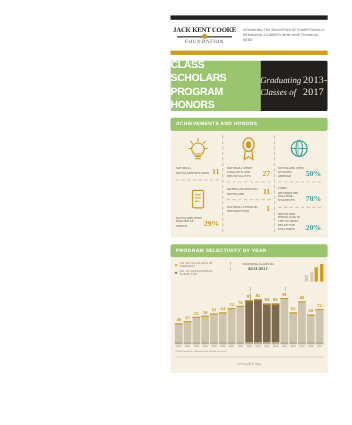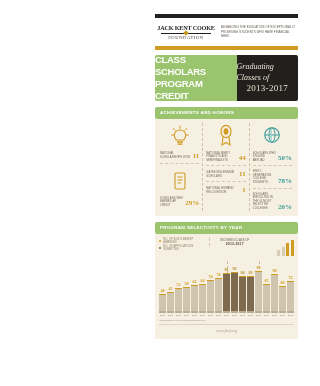--- a/index.html
+++ b/index.html
@@ -15,21 +15,21 @@
   .logo .rule{height:1px;background:#231f1c;margin:1.5px 4px;position:relative;}
   .logo .rule:after{content:"";position:absolute;left:50%;top:-2px;margin-left:-2px;width:4px;height:4px;background:#c79a1e;transform:rotate(45deg);}
   .logo .l2{font-family:"Liberation Serif",serif;font-size:4.6px;letter-spacing:.6px;color:#4a443d;}
   .tagline{flex:1;padding-left:6px;font-size:2.9px;line-height:4.4px;color:#5c554c;letter-spacing:.1px;}
 
   .golddiv{height:3.5px;background:#cf9b22;width:143px;margin-top:2px;}
 
   .banner{display:flex;margin-top:5px;height:46px;border-radius:2px;overflow:hidden;}
   .banner .left{width:57%;background:#9ac46d;display:flex;flex-direction:column;align-items:center;justify-content:center;}
   .banner .left div{font-family:"Liberation Sans",sans-serif;font-weight:bold;font-size:9.5px;color:#fff;letter-spacing:-.3px;line-height:12px;}
-  .banner .right{width:43%;background:#231f1c;display:flex;flex-direction:column;align-items:center;justify-content:center;}
+  .banner .right{width:43%;background:#231f1c;display:flex;flex-direction:row;align-items:center;justify-content:center;}
   .banner .right div{font-family:"Liberation Serif",serif;font-style:italic;font-size:8px;color:#e9e2d4;line-height:11px;}
   .banner .right .yrs{font-style:normal;font-size:9px;letter-spacing:.3px;}
 
   .sectionhead{margin-top:6px;background:#9ac46d;border-radius:2px;padding:3.5px 5px;font-size:4.4px;font-weight:bold;color:#fff;letter-spacing:.35px;}
 
   .panel{background:#f6f0e2;padding:4px 3px 5px 2px;}
   .grid{display:flex;}
   .col{flex:1;padding:0 3px;}
   .col.mid{border-left:1px dashed #cfc3a6;border-right:1px dashed #cfc3a6;}
 
@@ -83,21 +83,21 @@
         <div class="l2">FOUNDATION</div>
       </div>
       <div class="tagline">ADVANCING THE EDUCATION OF EXCEPTIONALLY PROMISING STUDENTS WHO HAVE FINANCIAL NEED</div>
     </div>
 
     <div class="golddiv"></div>
 
     <div class="banner">
       <div class="left">
         <div>CLASS SCHOLARS</div>
-        <div>PROGRAM CREDIT</div>
+        <div>PROGRAM HONORS</div>
       </div>
       <div class="right">
         <div>Graduating Classes of</div>
         <div class="yrs">2013-2017</div>
       </div>
     </div>
 
     <div class="sectionhead">ACHIEVEMENTS AND HONORS</div>
 
     <div class="panel">
@@ -142,21 +142,21 @@
           <div class="iconwrap">
             <svg width="16" height="24" viewBox="0 0 16 24">
               <ellipse cx="8" cy="7.5" rx="5" ry="6.2" fill="none" stroke="#cf9b22" stroke-width="1.2"></ellipse>
               <ellipse cx="8" cy="7.5" rx="2.4" ry="3.2" fill="#cf9b22"></ellipse>
               <path d="M5 13 L4 21 L8 18.5 L12 21 L11 13" fill="none" stroke="#cf9b22" stroke-width="1.1"></path>
             </svg>
           </div>
           <div class="stat">
             <div class="lab">NATIONAL MERIT FINALISTS
 AND SEMIFINALISTS</div>
-            <div class="val">44</div>
+            <div class="val">27</div>
           </div>
           <div class="hr"></div>
           <div class="stat">
             <div class="lab">GATES MILLENNIUM SCHOLARS</div>
             <div class="val">11</div>
           </div>
           <div class="hr"></div>
           <div class="stat">
             <div class="lab">NATIONAL HISPANIC
 RECOGNITION</div>

